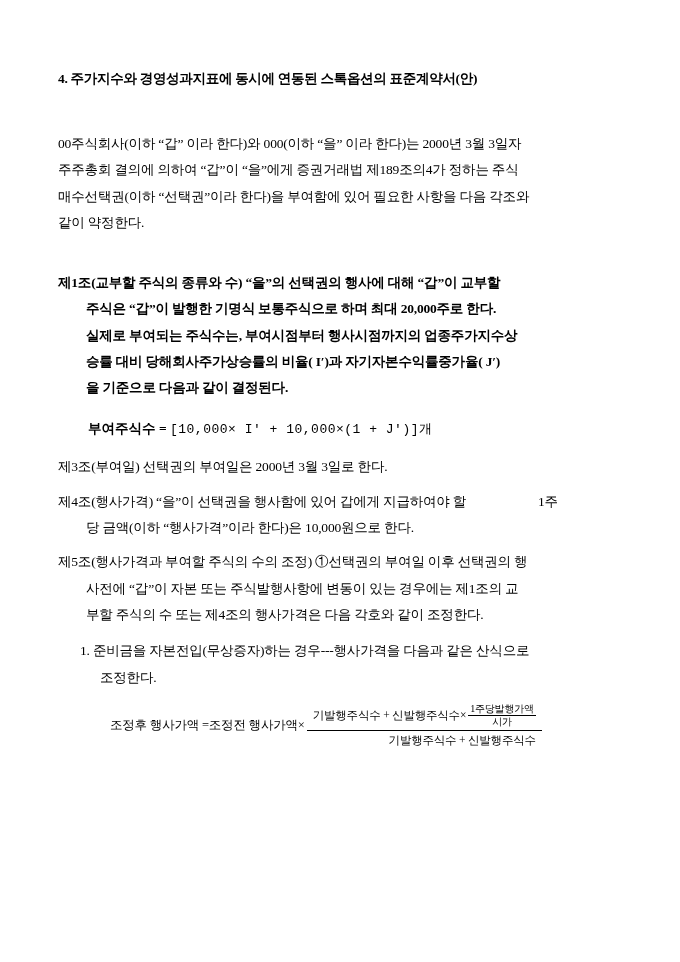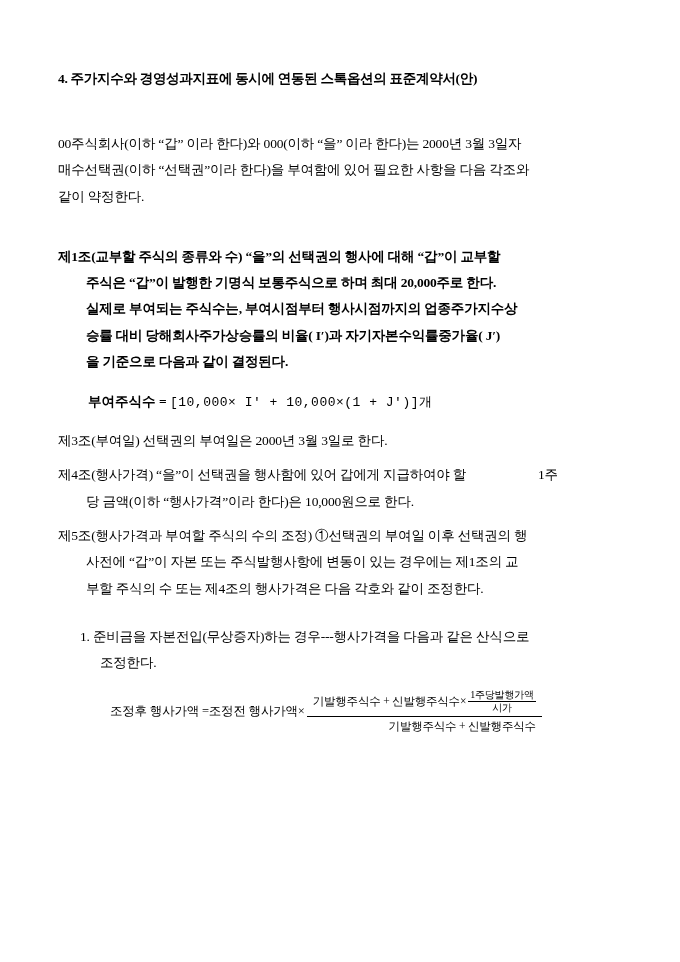--- a/index.html
+++ b/index.html
@@ -89,21 +89,21 @@
     display: block;
     padding-left: 28px;
   }
   .gap-wide {
     display: inline-block;
     width: 72px;
   }
   .numbered {
     font-size: 13.5px;
     line-height: 1.95;
-    margin: 22px 0 6px 0;
+    margin: 10px 0 6px 0;
     padding-left: 22px;
     letter-spacing: -0.2px;
   }
   .numbered .cont {
     display: block;
     padding-left: 20px;
   }
   .eq-wrap {
     margin: 12px 0 0 0;
     display: flex;
@@ -161,20 +161,21 @@
 </head>
 <body>
 
 <div class="page">
   <div class="content">
 
     <div class="doc-title">4. 주가지수와 경영성과지표에 동시에 연동된 스톡옵션의 표준계약서(안)</div>
 
     <div class="para intro">
       <span class="l">00주식회사(이하 “갑” 이라 한다)와 000(이하 “을” 이라 한다)는 2000년 3월 3일자</span>
+      <span class="l">주주총회 결의에 의하여 “갑”이 “을”에게 증권거래법 제189조의4가 정하는 주식</span>
       <span class="l">매수선택권(이하 “선택권”이라 한다)을 부여함에 있어 필요한 사항을 다음 각조와</span>
       <span class="l">같이 약정한다.</span>
     </div>
 
     <div class="article-bold">
       <span class="ind first">제1조(교부할 주식의 종류와 수) “을”의 선택권의 행사에 대해 “갑”이 교부할</span>
       <span class="ind">주식은 “갑”이 발행한 기명식 보통주식으로 하며 최대 20,000주로 한다.</span>
       <span class="ind">실제로 부여되는 주식수는, 부여시점부터 행사시점까지의 업종주가지수상</span>
       <span class="ind">승률 대비 당해회사주가상승률의 비율( I′)과 자기자본수익률중가율( J′)</span>
       <span class="ind">을 기준으로 다음과 같이 결정된다.</span>

